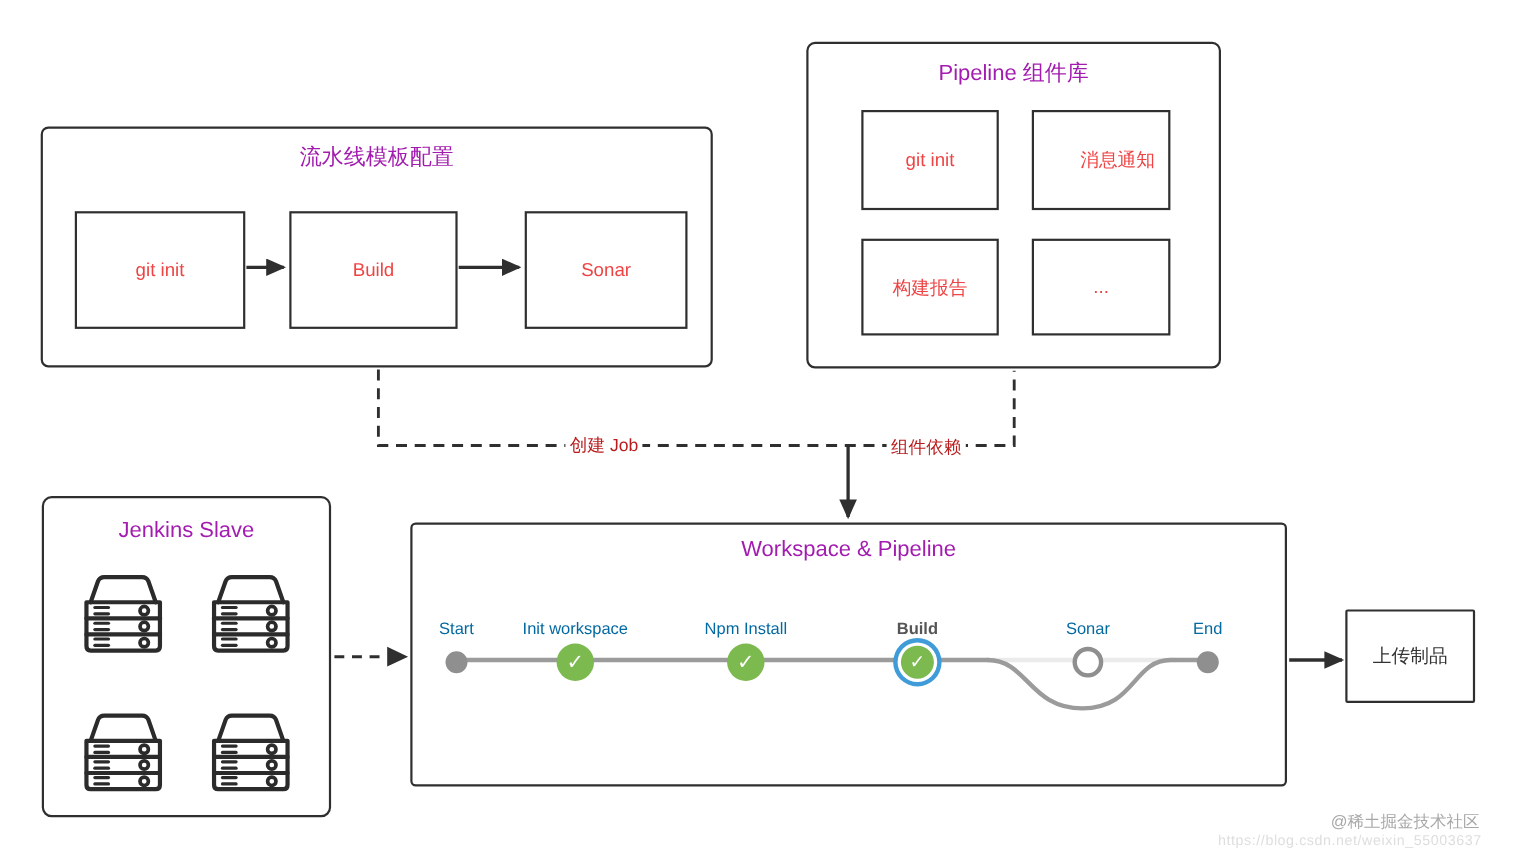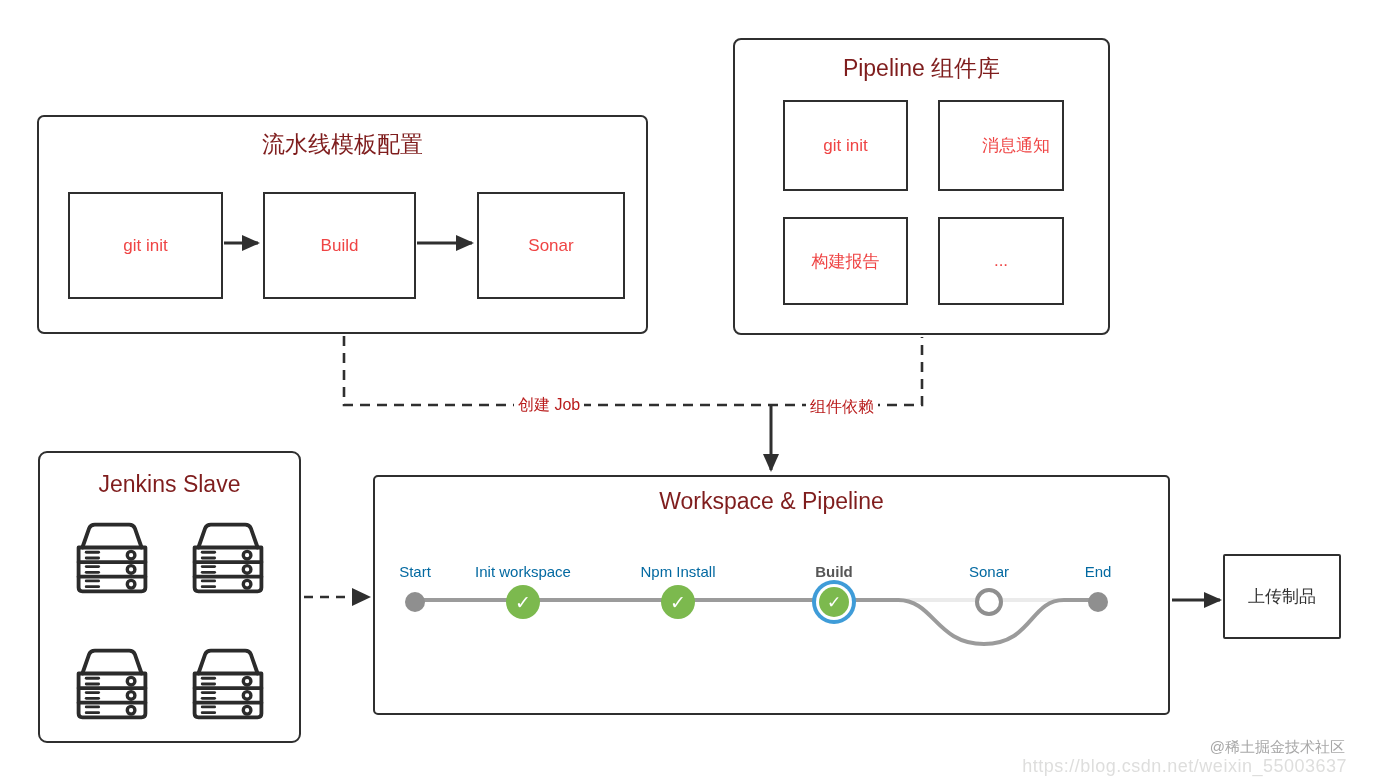--- a/index.html
+++ b/index.html
@@ -7,21 +7,21 @@
     position:relative; width:1380px; height:782px; background:#ffffff;
     font-family:"Liberation Sans","DejaVu Sans",sans-serif; overflow:hidden;
   }
   
   .outer-box {
     position:absolute; border:2.5px solid #2f2f2f; background:#ffffff;
     box-sizing:border-box;
   }
   .box-title {
     position:absolute; left:0; right:0; text-align:center;
-    font-size:23px; color:#7f1d1d; white-space:nowrap;
+    font-size:20px; color:#a21caf; white-space:nowrap;
   }
   #template-box  { left:37px;  top:115px; width:611px; height:219px; border-radius:7px; }
   #component-box { left:733px; top:38px;  width:377px; height:297px; border-radius:8px; }
   #jenkins-box   { left:38px;  top:451px; width:263px; height:292px; border-radius:9px; }
   #workspace-box { left:373px; top:475px; width:797px; height:240px; border-radius:5px; }
   #upload-box {
     position:absolute; left:1223px; top:554px; width:118px; height:85px;
     border:2.5px solid #2f2f2f; background:#fff; box-sizing:border-box;
     display:flex; align-items:center; justify-content:center;
     font-size:17px; color:#333; border-radius:2px;
@@ -83,21 +83,21 @@
   .sx0 { left:40px; }  .sx1 { left:148px; } .sx2 { left:303px; }
   .sx3 { left:459px; } .sx4 { left:614px; } .sx5 { left:723px; }
 
   
   #watermark-line1 {
     position:absolute; right:35px; top:738px; z-index:5;
     font-size:15px; color:#a8a8a8; white-space:nowrap;
   }
   #watermark-line2 {
     position:absolute; right:33px; top:756px; z-index:4;
-    font-size:18px; color:#dededd; white-space:nowrap; letter-spacing:.5px;
+    font-size:13px; color:#dededd; white-space:nowrap; letter-spacing:.5px;
   }
 </style>
 </head>
 <body>
 
 <div id="canvas">
 
   <div class="outer-box" id="template-box">
     <div class="box-title" style="top:12px;">流水线模板配置</div>
     <div class="node-box" id="tpl-n0">

